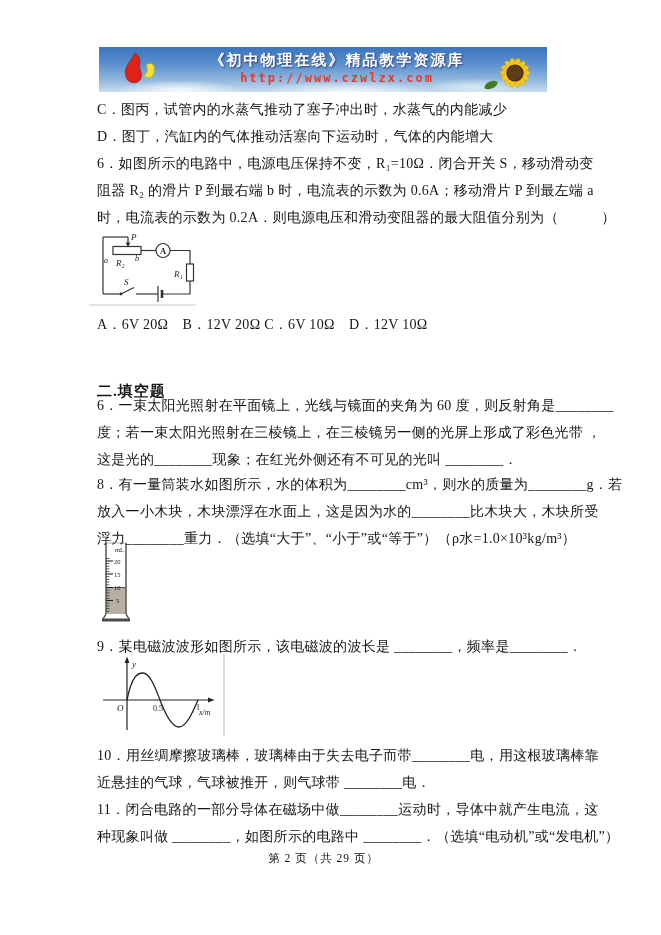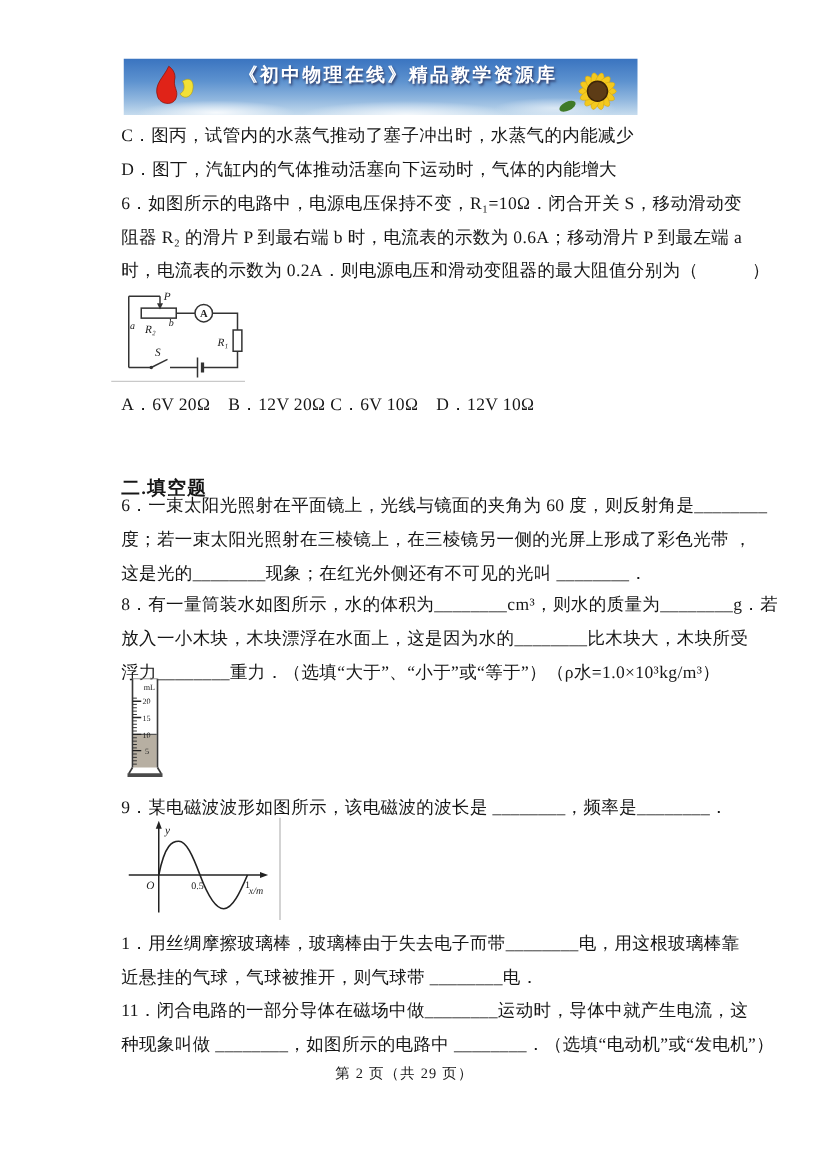--- a/index.html
+++ b/index.html
@@ -8,21 +8,21 @@
     font-family:"Liberation Serif","DejaVu Serif",serif;color:#161616;
     overflow:hidden;
   }
   .line{
     position:absolute;left:97px;font-size:14px;line-height:27px;
     white-space:nowrap;letter-spacing:.3px;
   }
   .section-heading{font-weight:bold;font-size:15px;letter-spacing:1px;}
   
   .banner{
-    position:absolute;left:99px;top:47px;width:411px;height:45px;overflow:hidden;
+    position:absolute;left:99px;top:47px;width:448px;height:45px;overflow:hidden;
     background:
       radial-gradient(ellipse 90px 14px at 18% 96%, rgba(255,255,255,.85), rgba(255,255,255,0) 70%),
       radial-gradient(ellipse 120px 16px at 55% 100%, rgba(255,255,255,.8), rgba(255,255,255,0) 70%),
       radial-gradient(ellipse 70px 12px at 84% 88%, rgba(255,255,255,.55), rgba(255,255,255,0) 70%),
       linear-gradient(180deg,#3a74c0 0%,#5d92cf 40%,#8fb6de 72%,#c6dcee 100%);
   }
   .banner-title{
     position:absolute;left:72px;right:44px;top:4px;text-align:center;
     font-weight:bold;font-size:15px;color:#ffffff;letter-spacing:2px;
     text-shadow:1px 1px 2px rgba(30,30,70,.75);
@@ -47,20 +47,21 @@
 </style>
 </head>
 <body>
 
 <div class="banner">
   <svg class="banner-logo" width="48" height="40" viewBox="0 0 48 40">
     <path d="M20,3 C16,12 8,17 11,27 C13,34 24,35 26,28 C28,22 23,20 25,12 C25,8 23,5 20,3 Z" fill="#e02318" stroke="#8c1208" stroke-width="0.6"></path>
     <path d="M31,15 C37,11 41,15 39,23 C37,29 31,29 29,25 C33,23 33,18 31,15 Z" fill="#f2e035" stroke="#b09c10" stroke-width="0.5"></path>
   </svg>
   <div class="banner-title">《初中物理在线》精品教学资源库</div>
+  <div class="banner-url">http://www.czwlzx.com</div>
   <svg class="banner-sunflower" width="62" height="40" viewBox="0 0 62 40">
     <g transform="translate(36,22)">
       <g fill="#f4c91e" stroke="#cfa210" stroke-width="0.4">
         <ellipse rx="15" ry="4.2" transform="rotate(0)"></ellipse>
         <ellipse rx="15" ry="4.2" transform="rotate(26)"></ellipse>
         <ellipse rx="15" ry="4.2" transform="rotate(52)"></ellipse>
         <ellipse rx="15" ry="4.2" transform="rotate(78)"></ellipse>
         <ellipse rx="15" ry="4.2" transform="rotate(104)"></ellipse>
         <ellipse rx="15" ry="4.2" transform="rotate(130)"></ellipse>
         <ellipse rx="15" ry="4.2" transform="rotate(156)"></ellipse>
@@ -174,19 +175,19 @@
   <polygon points="27.6,9 32.4,9 30,2.5" fill="#222"></polygon>
   <polygon points="111,43.6 111,48.4 117.5,46" fill="#222"></polygon>
   <text class="var" x="35" y="13" font-size="9">y</text>
   <text class="var" x="20" y="57" font-size="9">O</text>
   <text x="56" y="57" font-size="8">0.5</text>
   <text x="99" y="56" font-size="8">1</text>
   <text class="var" x="102" y="61" font-size="8">x/m</text>
   <path d="M127,0 V82" stroke="#b8b8b8" stroke-width="1"></path>
 </svg>
 
-<div class="line" style="top:742px">1．用丝绸摩擦玻璃棒，玻璃棒由于失去电子而带________电，用这根玻璃棒靠</div>
+<div class="line" style="top:742px">10．用丝绸摩擦玻璃棒，玻璃棒由于失去电子而带________电，用这根玻璃棒靠</div>
 <div class="line" style="top:769px">近悬挂的气球，气球被推开，则气球带 ________电．</div>
 
 <div class="line" style="top:796px">11．闭合电路的一部分导体在磁场中做________运动时，导体中就产生电流，这</div>
 <div class="line" style="top:823px">种现象叫做 ________，如图所示的电路中 ________．（选填“电动机”或“发电机”）</div>
 
 <div class="footer">第 2 页（共 29 页）</div>
 
 </body></html>

